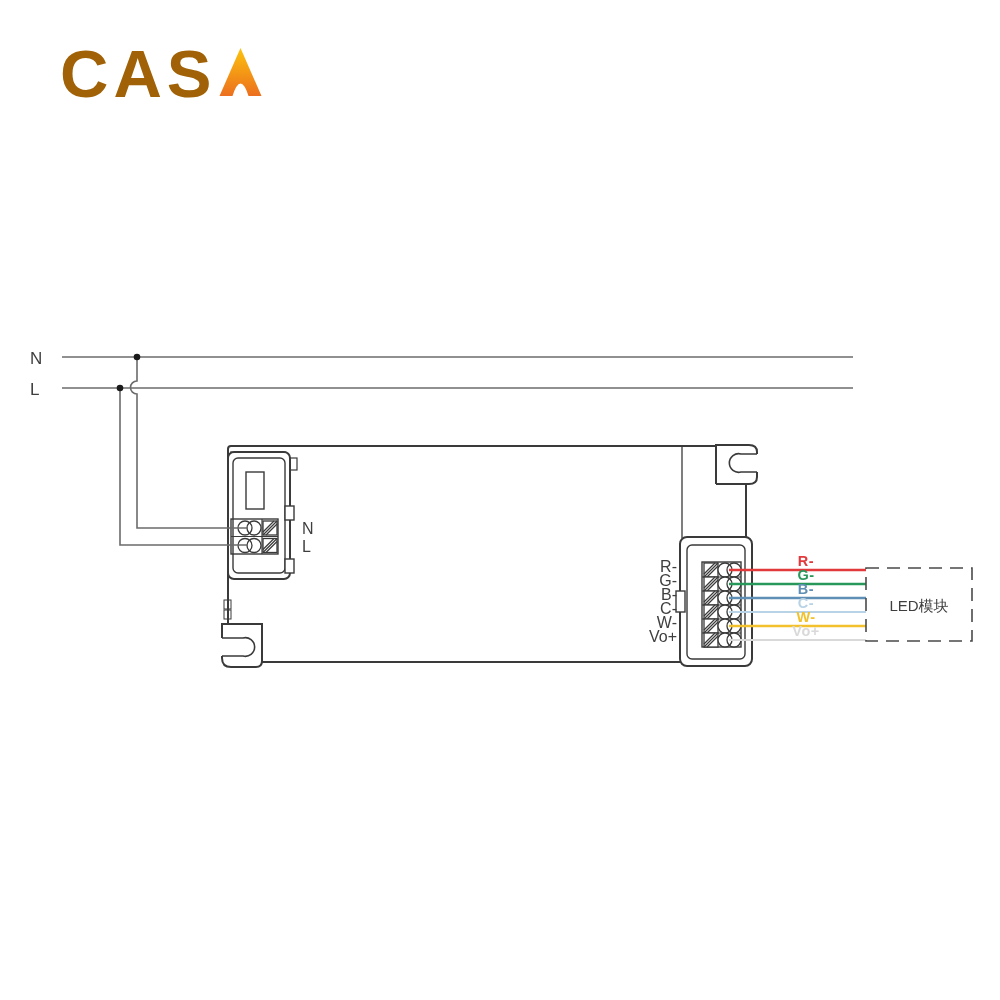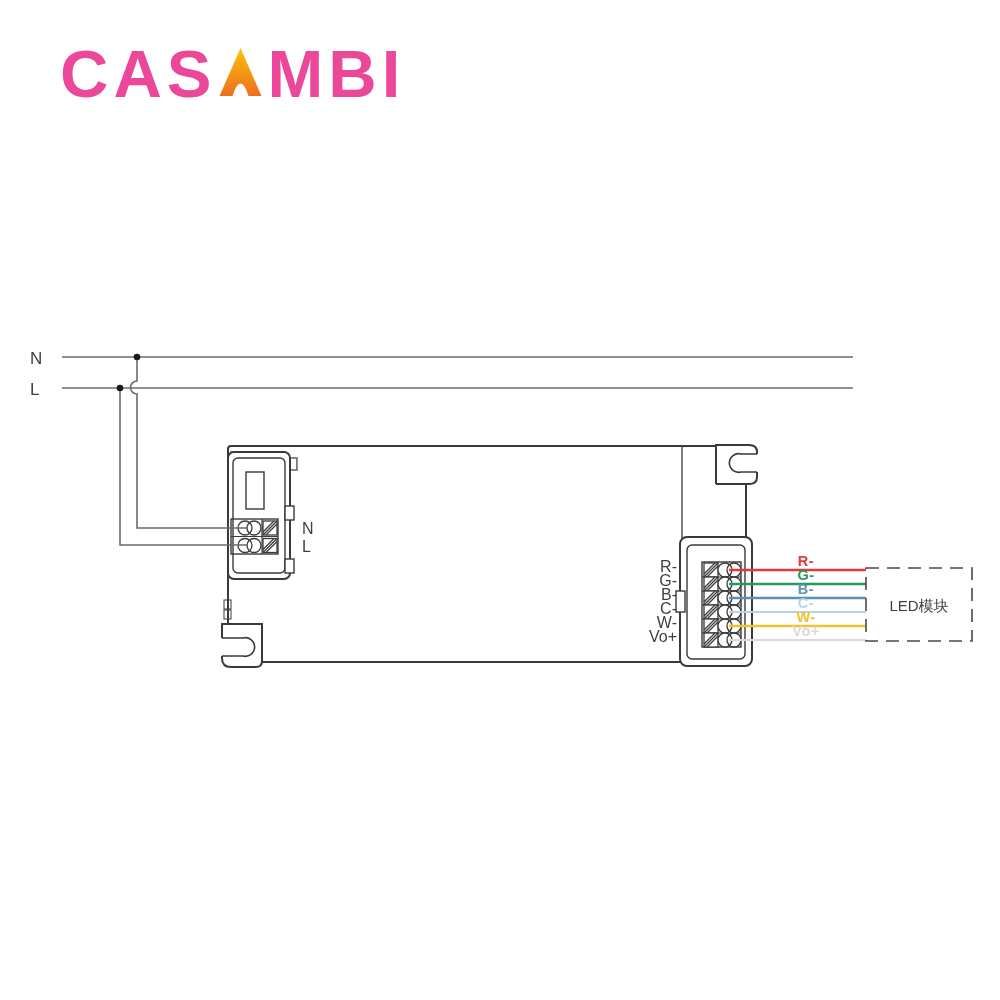--- a/index.html
+++ b/index.html
@@ -1,20 +1,20 @@
 <!DOCTYPE html>
 <html><head>
 <meta charset="utf-8">
 <style>
   html,body{margin:0;padding:0;background:#fff;}
   .canvas{position:relative;width:1000px;height:1000px;background:#ffffff;overflow:hidden;
           font-family:"Liberation Sans",sans-serif;}
   .diagram{position:absolute;left:0;top:0;}
   .logo{position:absolute;left:60px;top:40px;display:flex;align-items:baseline;}
-  .logo-txt{font-size:67px;font-weight:700;letter-spacing:5px;color:#ec4899;line-height:1;}
+  .logo-txt{font-size:67px;font-weight:700;letter-spacing:5px;color:#a16207;line-height:1;}
   .logo-a{width:45px;height:50px;margin:0 4px 0 2px;}
   text{font-family:"Liberation Sans",sans-serif;}
   .lbl{font-size:16px;}
   .lbl-big{font-size:17px;}
   .wlbl{font-size:14.5px;font-weight:600;letter-spacing:0.5px;}
   .ledlbl{font-size:15px;}
 </style>
 </head>
 <body>
 
@@ -24,21 +24,20 @@
     <span class="logo-txt">CAS</span>
     <svg class="logo-a" viewBox="0 0 44 50">
       <defs>
         <linearGradient id="agrad" x1="0" y1="0" x2="0" y2="1">
           <stop offset="0" stop-color="#fcc30b"></stop>
           <stop offset="1" stop-color="#ec6f1f"></stop>
         </linearGradient>
       </defs>
       <path d="M22,1 L43,49 L30,49 Q22,24 14,49 L1,49 Z" fill="url(#agrad)"></path>
     </svg>
-    <span class="logo-txt">MBI</span>
   </div>
 
   <svg class="diagram" width="1000" height="1000" viewBox="0 0 1000 1000">
 
     <defs>
       <g id="clamp">
         <circle cx="0" cy="0" r="7" fill="#fff" stroke="none"></circle>
         <circle cx="9" cy="0" r="7" fill="#fff" stroke="none"></circle>
         <circle cx="0" cy="0" r="7" fill="none"></circle>
         <circle cx="9" cy="0" r="7" fill="none"></circle>

